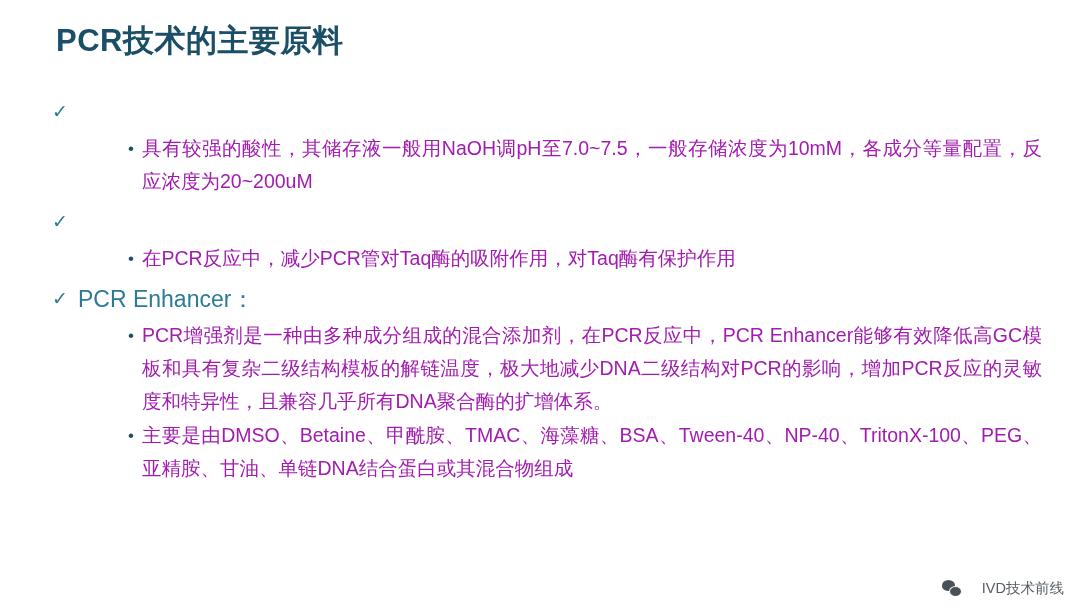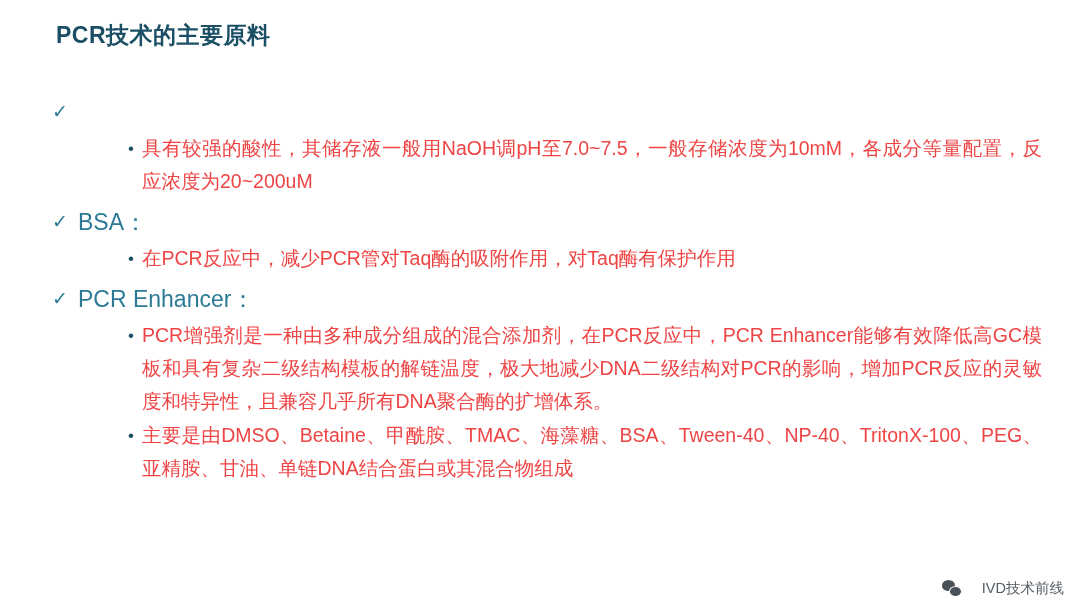--- a/index.html
+++ b/index.html
@@ -17,21 +17,21 @@
   .slide {
     position: relative;
     width: 1080px;
     height: 608px;
     box-sizing: border-box;
   }
   .slide-title {
     position: absolute;
     left: 56px;
     top: 20px;
-    font-size: 23px;
+    font-size: 31px;
     font-weight: bold;
     color: #1b4f66;
     letter-spacing: 0.5px;
     white-space: nowrap;
   }
   .content {
     position: absolute;
     left: 52px;
     top: 88px;
     width: 990px;
@@ -75,21 +75,21 @@
     margin-bottom: 1px;
   }
   .dot {
     flex: 0 0 14px;
     font-size: 17px;
     line-height: 33px;
     color: #1b4f66;
   }
   .btext {
     flex: 1 1 auto;
-    color: #ef4444;
+    color: #a21caf;
     text-align: justify;
   }
   .footer {
     position: absolute;
     right: 16px;
     bottom: 10px;
     display: flex;
     align-items: center;
     gap: 20px;
     color: #555c63;
@@ -141,21 +141,20 @@
         <li class="bullet">
           <span class="dot">•</span>
           <span class="btext">具有较强的酸性，其储存液一般用NaOH调pH至7.0~7.5，一般存储浓度为10mM，各成分等量配置，反应浓度为20~200uM</span>
         </li>
       </ul>
     </div>
 
     <div class="group">
       <div class="head-line">
         <span class="check">✓</span>
-        <span class="head-text">BSA：</span>
       </div>
       <ul class="bullets">
         <li class="bullet">
           <span class="dot">•</span>
           <span class="btext">在PCR反应中，减少PCR管对Taq酶的吸附作用，对Taq酶有保护作用</span>
         </li>
       </ul>
     </div>
 
     <div class="group">

